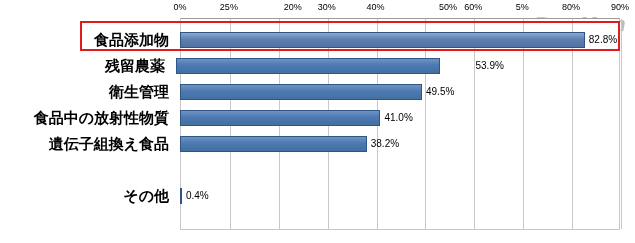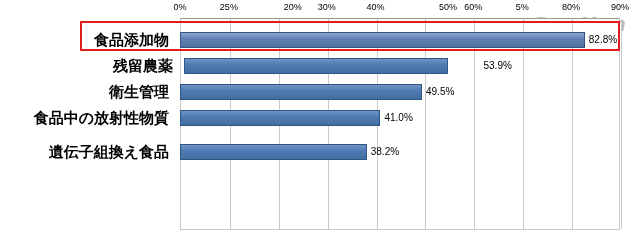--- a/index.html
+++ b/index.html
@@ -143,34 +143,39 @@
     <div class="xtick" style="left: 448px;">50%</div>
     <div class="xtick" style="left: 473.333px;">60%</div>
     <div class="xtick" style="left: 522.222px;">5%</div>
     <div class="xtick" style="left: 571.111px;">80%</div>
     <div class="xtick" style="left: 620px;">90%</div>
     <div class="bar-row is-highlighted" style="left: 180px; top: 27px; width: 440px;">
       <div class="bar-label">食品添加物</div>
       <div class="bar-fill" style="width: 404.8px;"></div>
       <div class="bar-value" style="left: 404.8px;">82.8%</div>
     </div>
-    <div class="bar-row" style="left: 184px; top: 53px; width: 440px;">
+    <div class="bar-row" style="left: 176px; top: 53px; width: 440px;">
       <div class="bar-label">残留農薬</div>
       <div class="bar-fill" style="width: 263.511px;"></div>
       <div class="bar-value" style="left: 263.511px; margin-left: 32px;">53.9%</div>
     </div>
     <div class="bar-row" style="left: 180px; top: 79px; width: 440px;">
       <div class="bar-label">衛生管理</div>
       <div class="bar-fill" style="width: 242px;"></div>
       <div class="bar-value" style="left: 242px;">49.5%</div>
     </div>
     <div class="bar-row" style="left: 180px; top: 105px; width: 440px;">
       <div class="bar-label">食品中の放射性物質</div>
       <div class="bar-fill" style="width: 200.444px;"></div>
       <div class="bar-value" style="left: 200.444px;">41.0%</div>
     </div>
-    <div class="bar-row" style="left: 180px; top: 131px; width: 440px; margin-top: 8px;">
+    <div class="bar-row" style="left: 180px; top: 131px; width: 440px;">
       <div class="bar-label">遺伝子組換え食品</div>
       <div class="bar-fill" style="width: 186.756px;"></div>
       <div class="bar-value" style="left: 186.756px;">38.2%</div>
+    </div>
+    <div class="bar-row" style="left: 180px; top: 183px; width: 440px;">
+      <div class="bar-label">その他</div>
+      <div class="bar-fill" style="width: 1.95556px;"></div>
+      <div class="bar-value" style="left: 1.95556px;">0.4%</div>
     </div>
     <div class="highlight-box" style="left: 80px; top: 21px; width: 540px; height: 30px;"></div>
   </div>
 
 </body></html>

